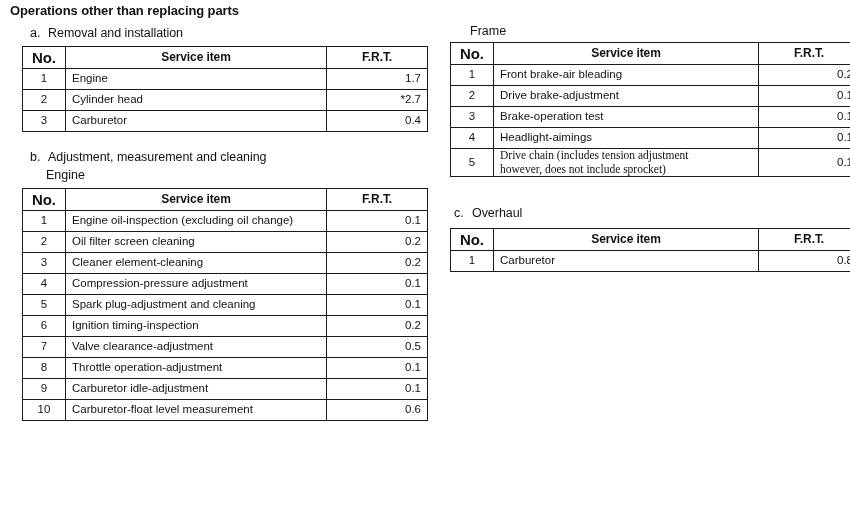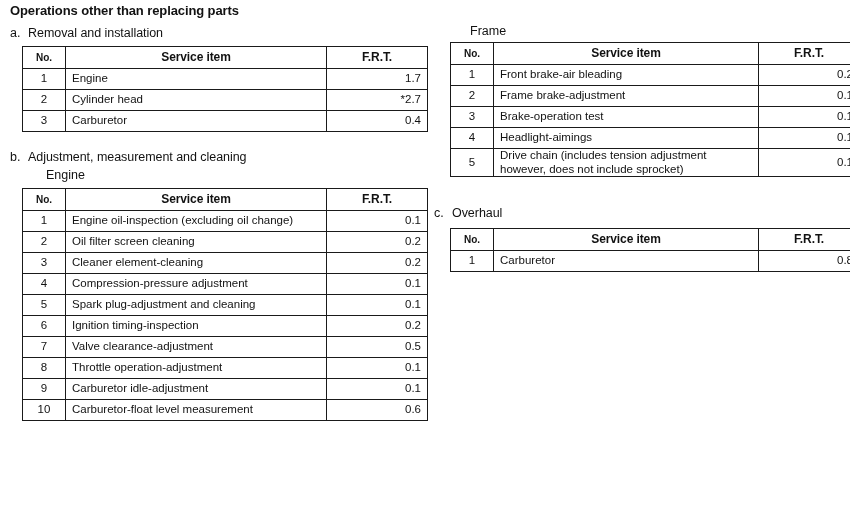--- a/index.html
+++ b/index.html
@@ -32,20 +32,21 @@
     letter-spacing: -0.1px;
     white-space: nowrap;
   }
 
   .sec-head {
     position: absolute;
     font-size: 12.5px;
     font-weight: normal;
     white-space: nowrap;
     letter-spacing: -0.05px;
+    margin-left: 20px;
   }
   .sec-head .marker {
     display: inline-block;
     width: 18px;
   }
 
   .sub-head {
     position: absolute;
     font-size: 12.5px;
     white-space: nowrap;
@@ -66,36 +67,37 @@
     vertical-align: middle;
     line-height: 1.18;
   }
   .frt-table thead th {
     font-weight: bold;
     text-align: center;
     height: 21px;
     font-size: 12px;
     letter-spacing: -0.1px;
   }
-  .frt-table thead th.col-no { font-size: 10px; }
+  .frt-table thead th.col-no { font-size: 15px; }
   .frt-table tbody td { height: 20px; }
   .col-no {
     width: 30px;
     text-align: center;
     font-weight: bold;
   }
   .col-item { text-align: left; }
   .col-frt {
     text-align: right;
     font-weight: bold;
   }
   .cell-multiline {
     line-height: 1.3;
     padding-top: 3px;
     padding-bottom: 3px;
+    font-family: Liberation Serif, serif;
   }
   .cell-multiline .ln { display: block; white-space: nowrap; }
 
   
   .frt-table { border: 1.5px solid #111; }
 
   
   #table-removal        { left: 22px;  top: 46px;  width: 368px; }
   #table-removal .col-item { width: 248px; }
   #table-removal .col-frt  { width: 88px; }
@@ -228,21 +230,21 @@
       </tr>
     </thead>
     <tbody>
       <tr>
         <td class="col-no">1</td>
         <td class="col-item">Front brake-air bleading</td>
         <td class="col-frt">0.2</td>
       </tr>
       <tr>
         <td class="col-no">2</td>
-        <td class="col-item">Frame brake-adjustment</td>
+        <td class="col-item">Drive brake-adjustment</td>
         <td class="col-frt">0.1</td>
       </tr>
       <tr>
         <td class="col-no">3</td>
         <td class="col-item">Brake-operation test</td>
         <td class="col-frt">0.1</td>
       </tr>
       <tr>
         <td class="col-no">4</td>
         <td class="col-item">Headlight-aimings</td>

